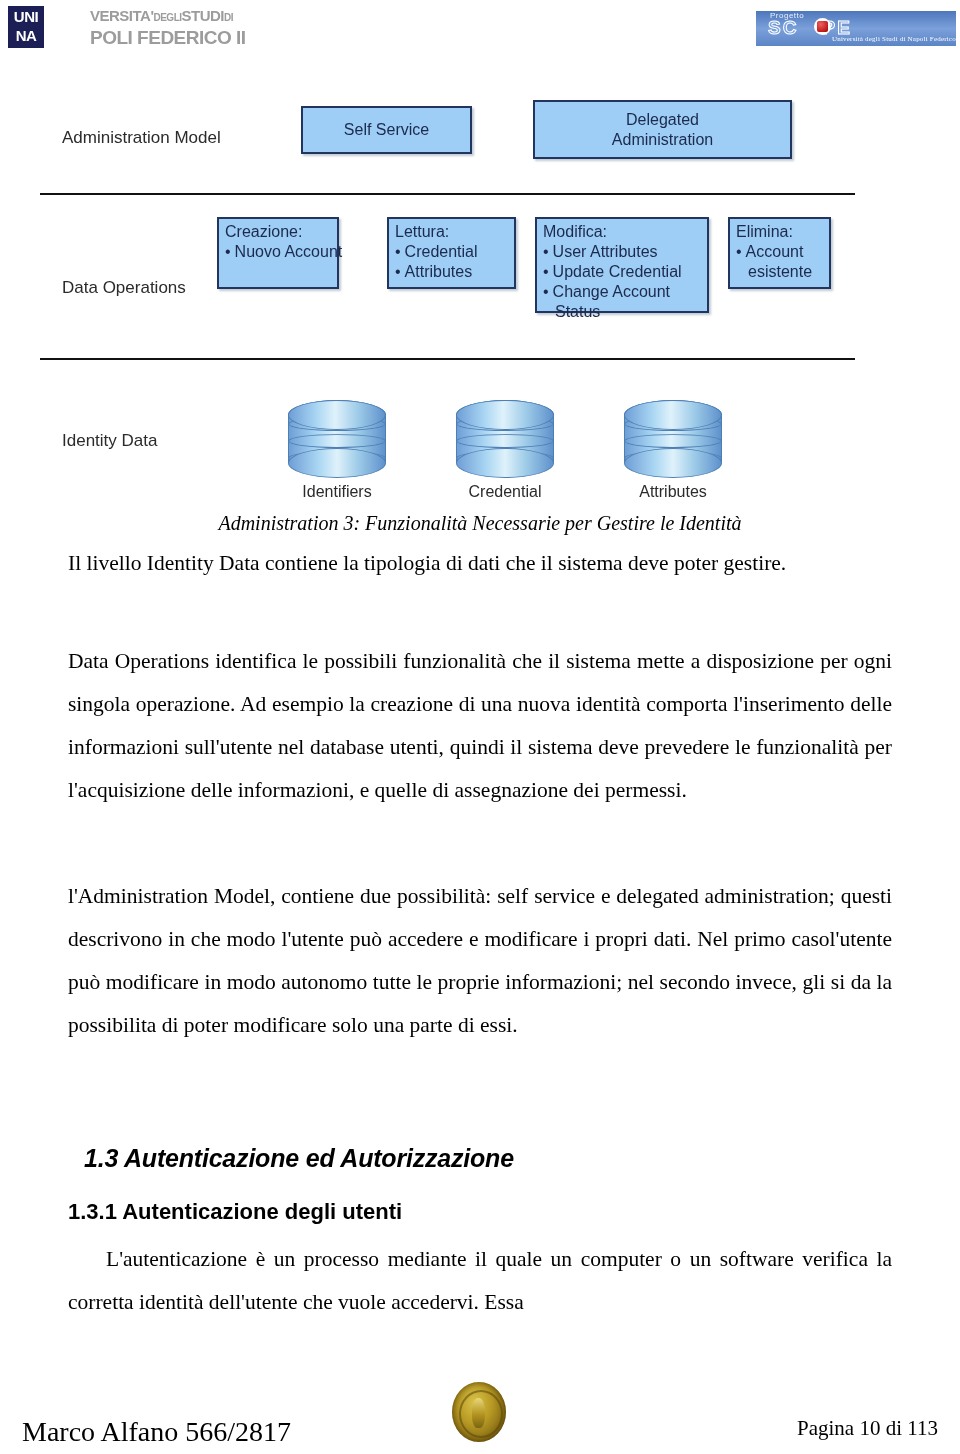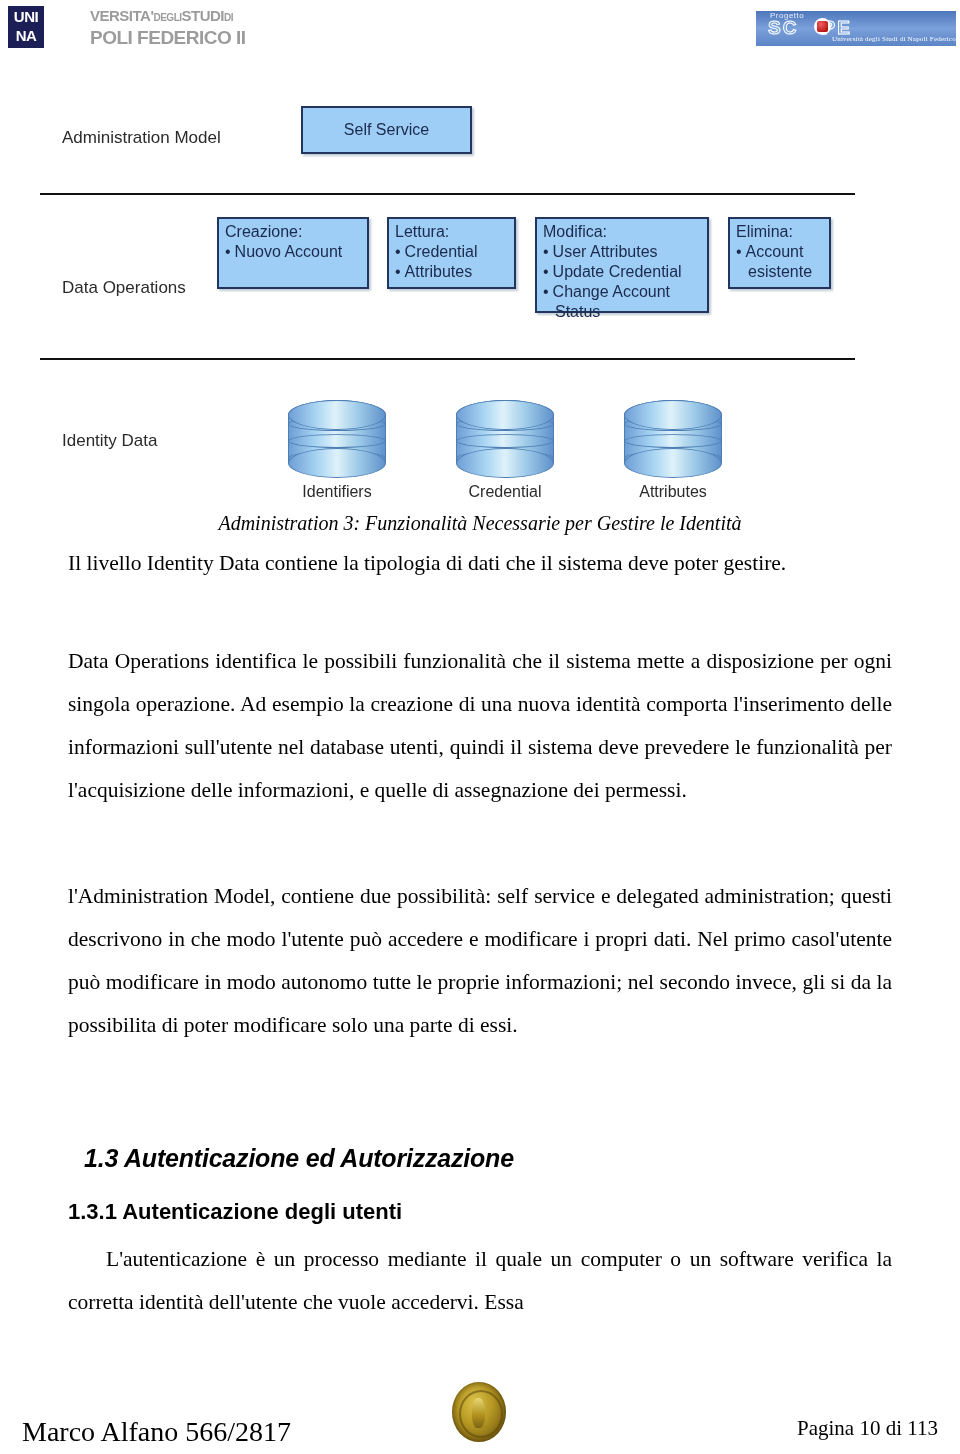--- a/index.html
+++ b/index.html
@@ -331,26 +331,30 @@
 </div>
 
 <div class="figure">
 
   <div class="fig-row-label" style="left:54px; top:38px;">Administration Model</div>
 
   <div class="fbox center" style="left:301px; top:16px; width:171px; height:48px;">
     <span>Self Service</span>
   </div>
 
+  <div class="fbox center" style="left:533px; top:10px; width:259px; height:59px; flex-direction:column;">
+    <span>Delegated</span>
+    <span>Administration</span>
+  </div>
 
   <div class="divider" style="top:103px;"></div>
 
   <div class="fig-row-label" style="left:54px; top:188px;">Data Operations</div>
 
-  <div class="fbox list" style="left:217px; top:127px; width:152px; height:72px;">
+  <div class="fbox list" style="left:217px; top:127px; width:122px; height:72px;">
     <div>Creazione:</div>
     <ul class="bullets">
       <li>Nuovo Account</li>
     </ul>
   </div>
 
   <div class="fbox list" style="left:387px; top:127px; width:129px; height:72px;">
     <div>Lettura:</div>
     <ul class="bullets">
       <li>Credential</li>

